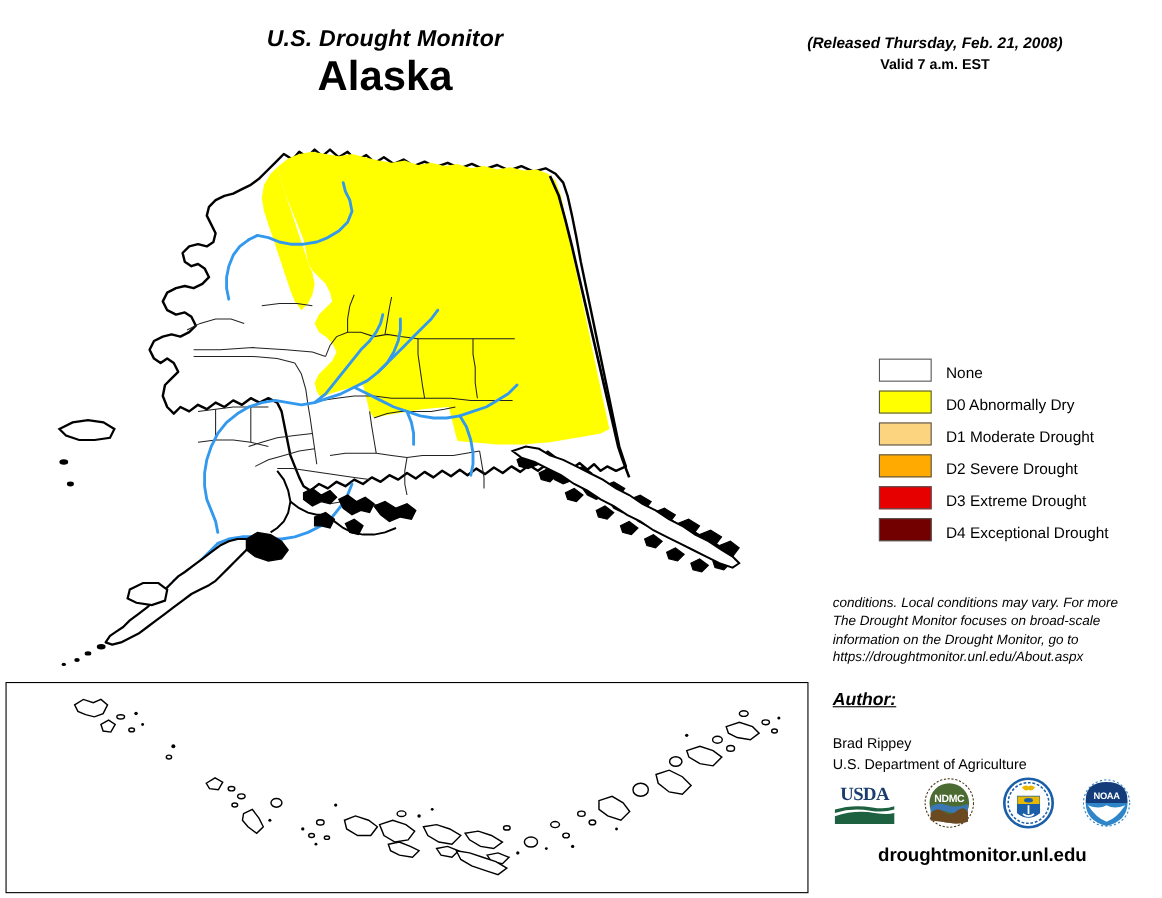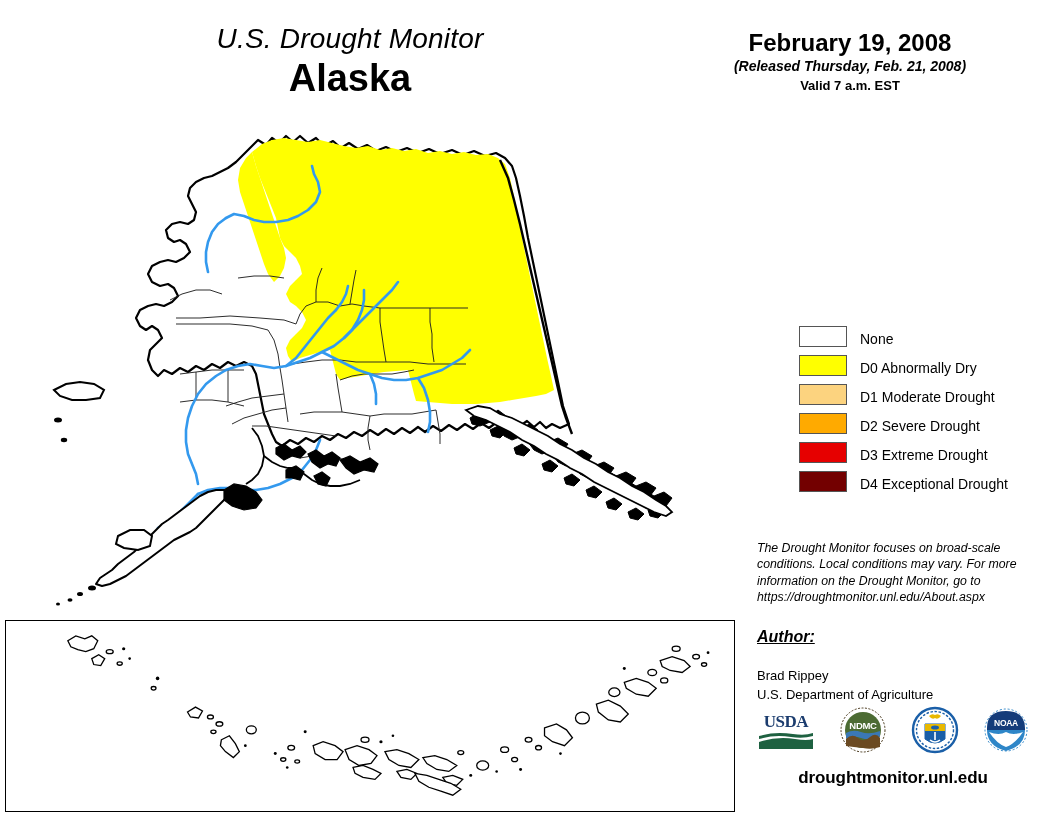--- a/index.html
+++ b/index.html
@@ -18,22 +18,22 @@
 
   
   #title-block {
     position: absolute;
     left: 120px;
     top: 24px;
     width: 460px;
     text-align: center;
   }
   #dm-title {
-    font-size: 28px;
-    font-weight: normal;
+    font-size: 21px;
+    font-weight: bold;
     font-style: italic;
     letter-spacing: 0.2px;
     line-height: 1.1;
   }
   #state-title {
     font-size: 38px;
     font-weight: bold;
     line-height: 1.15;
     margin-top: 2px;
   }
@@ -182,21 +182,20 @@
 </style>
 </head>
 <body>
 
 <div id="title-block">
   <div id="dm-title">U.S. Drought Monitor</div>
   <div id="state-title">Alaska</div>
 </div>
 
 <div id="date-block">
-  <div id="date-main">February 19, 2008</div>
   <div id="date-released">(Released Thursday, Feb. 21, 2008)</div>
   <div id="date-valid">Valid 7 a.m. EST</div>
 </div>
 
 <div id="mainland-map">
 <svg viewBox="0 0 740 500" width="740" height="500" xmlns="http://www.w3.org/2000/svg">
 
   <path fill="#FFFFFF" stroke="#000000" stroke-width="2.2" stroke-linejoin="round" d="M250,30 L258,22 L266,27 L272,20 L279,25 L286,18 L293,24 L300,18 L308,25 L316,20
       L324,28 L333,23 L341,30 L349,25 L358,31 L367,27 L376,33 L386,29 L396,34 L407,30
       L418,35 L429,31 L440,36 L452,32 L463,37 L474,33 L485,38 L496,35 L505,40 L512,48
@@ -465,22 +464,22 @@
         <div class="legend-label">D3 Extreme Drought</div>
       </div>
       <div class="legend-row">
         <div class="legend-swatch" style="background: rgb(115, 0, 0);"></div>
         <div class="legend-label">D4 Exceptional Drought</div>
       </div>
     </div>
 </div>
 
 <div id="disclaimer">
+  <div>conditions. Local conditions may vary. For more</div>
   <div>The Drought Monitor focuses on broad-scale</div>
-  <div>conditions. Local conditions may vary. For more</div>
   <div>information on the Drought Monitor, go to</div>
   <div>https://droughtmonitor.unl.edu/About.aspx</div>
 </div>
 
 <div id="author-block">
   <div id="author-title">Author:</div>
   <div id="author-lines">
     <div class="author-line">Brad Rippey</div>
     <div class="author-line">U.S. Department of Agriculture</div>
   </div>

